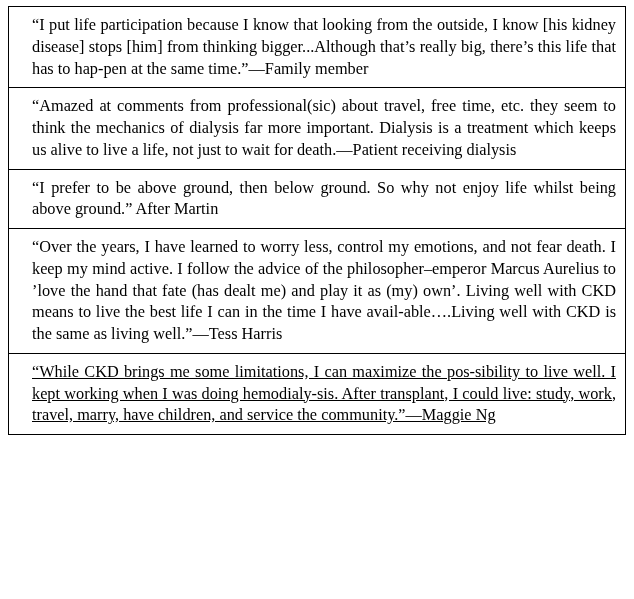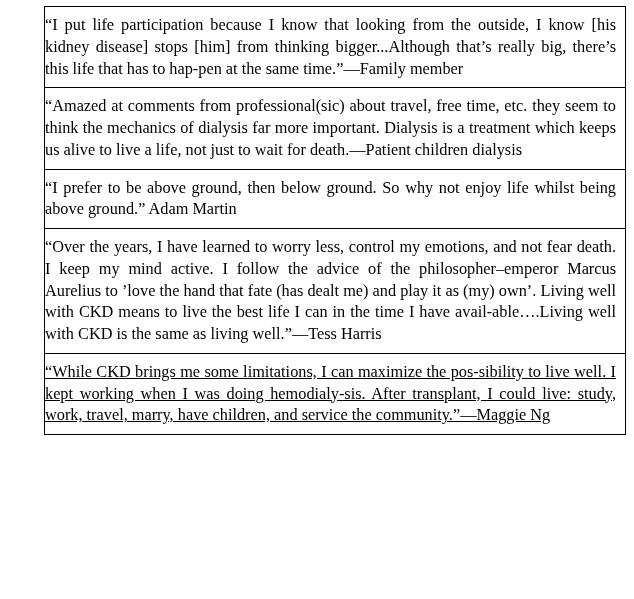--- a/index.html
+++ b/index.html
@@ -17,22 +17,21 @@
   .quote-table {
     box-sizing: border-box;
     width: 634px;
     height: 599px;
     padding: 6px 8px 6px 8px;
   }
   .quote-box {
     box-sizing: border-box;
     border: 1.5px solid #000000;
     border-bottom-width: 0;
-    padding: 7px 9px 8px 0;
-    margin-left: 36px;
+    padding: 7px 9px 8px 23px;
   }
   .quote-box:last-child {
     border-bottom-width: 1.5px;
     text-decoration: underline;
   }
   .quote-text {
     font-size: 16.3px;
     line-height: 1.335;
     text-align: justify;
     text-justify: inter-word;
@@ -43,25 +42,25 @@
 </head>
 <body>
 
 <div class="quote-table">
 
   <div class="quote-box">
     <p class="quote-text">“I put life participation because I know that looking from the outside, I know [his kidney disease] stops [him] from thinking bigger...Although that’s really big, there’s this life that has to hap-pen at the same time.”—Family member</p>
   </div>
 
   <div class="quote-box">
-    <p class="quote-text">“Amazed at comments from professional(sic) about travel, free time, etc. they seem to think the mechanics of dialysis far more important. Dialysis is a treatment which keeps us alive to live a life, not just to wait for death.—Patient children dialysis</p>
+    <p class="quote-text">“Amazed at comments from professional(sic) about travel, free time, etc. they seem to think the mechanics of dialysis far more important. Dialysis is a treatment which keeps us alive to live a life, not just to wait for death.—Patient receiving dialysis</p>
   </div>
 
   <div class="quote-box">
-    <p class="quote-text">“I prefer to be above ground, then below ground. So why not enjoy life whilst being above ground.” Adam Martin</p>
+    <p class="quote-text">“I prefer to be above ground, then below ground. So why not enjoy life whilst being above ground.” After Martin</p>
   </div>
 
   <div class="quote-box">
     <p class="quote-text">“Over the years, I have learned to worry less, control my emotions, and not fear death. I keep my mind active. I follow the advice of the philosopher–emperor Marcus Aurelius to ’love the hand that fate (has dealt me) and play it as (my) own’. Living well with CKD means to live the best life I can in the time I have avail-able….Living well with CKD is the same as living well.”—Tess Harris</p>
   </div>
 
   <div class="quote-box">
     <p class="quote-text">“While CKD brings me some limitations, I can maximize the pos-sibility to live well. I kept working when I was doing hemodialy-sis. After transplant, I could live: study, work, travel, marry, have children, and service the community.”—Maggie Ng</p>
   </div>
 

